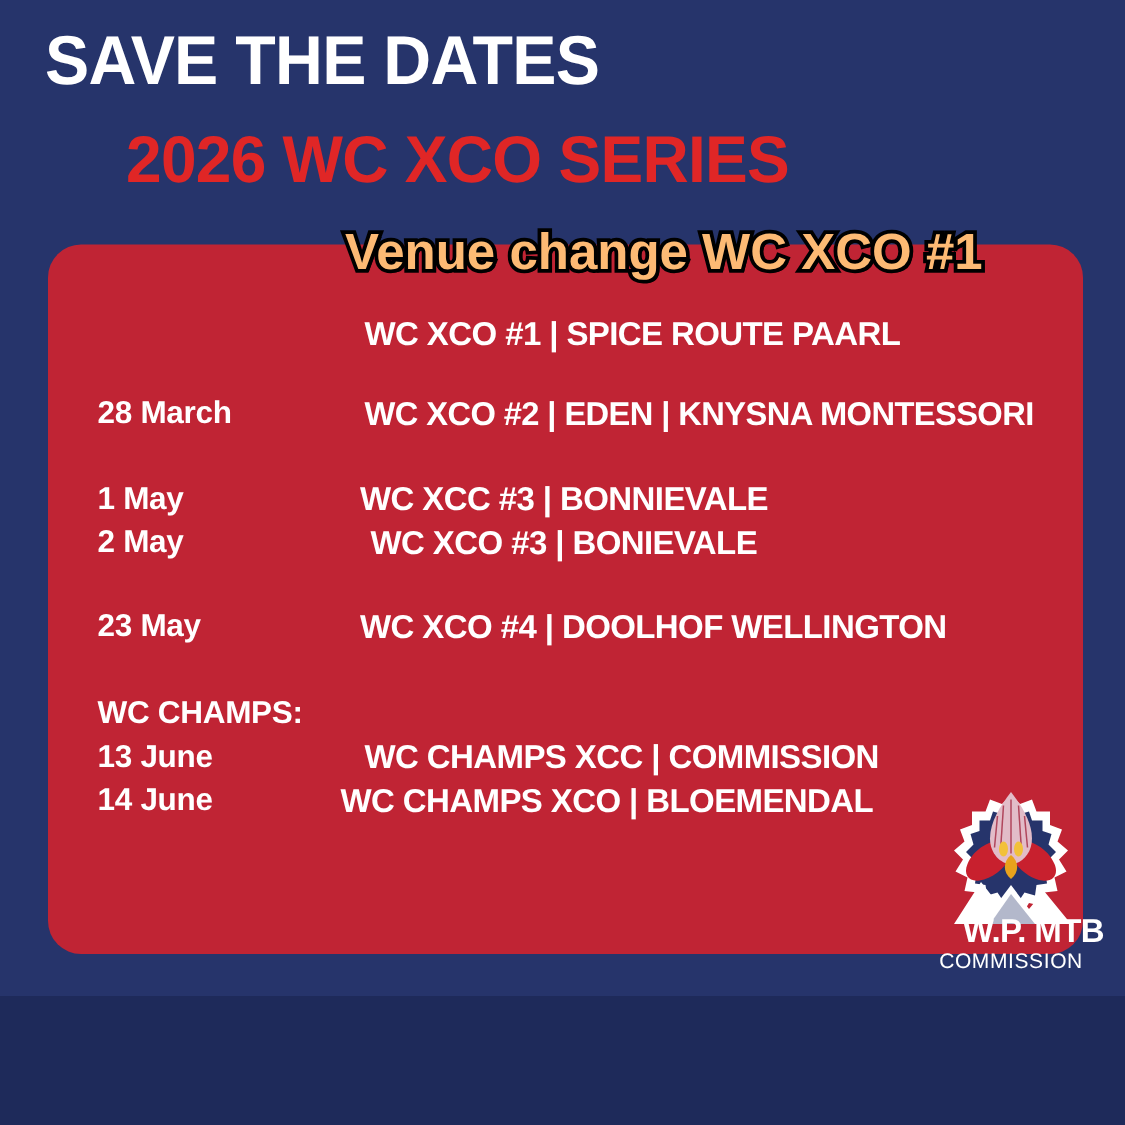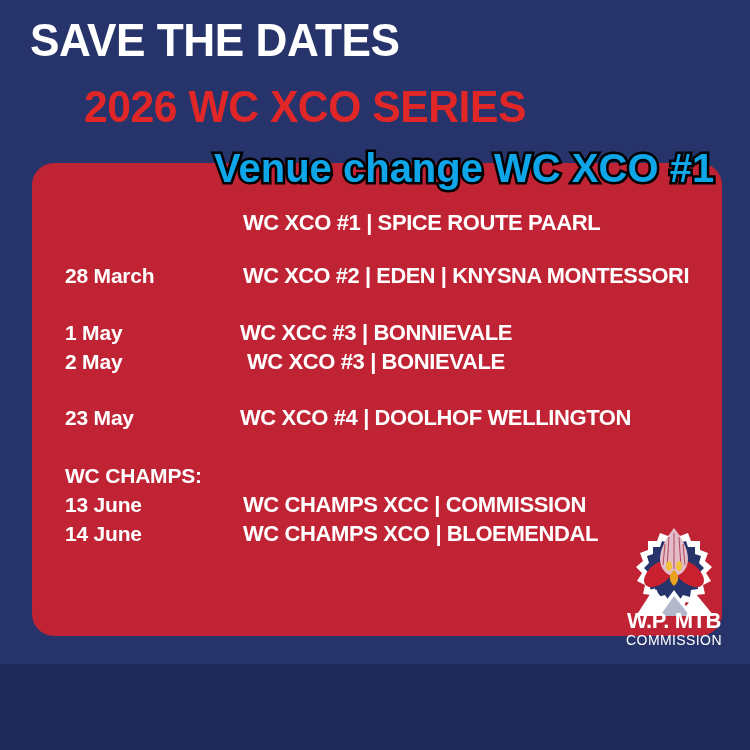--- a/index.html
+++ b/index.html
@@ -63,32 +63,33 @@
     position: absolute;
     left: 214px;
     top: 146px;
     width: 480px;
     height: 44px;
     z-index: 5;
   }
   #venue-change-text {
     font-family: "Liberation Sans Narrow", "Liberation Sans", sans-serif;
     font-weight: bold;
-    font-size: 40px;
-    color: #0ea5e9;
+    font-size: 34px;
+    color: #fdba74;
     letter-spacing: 0px;
     white-space: nowrap;
     line-height: 44px;
     transform: scaleX(0.88);
     transform-origin: left center;
     -webkit-text-stroke: 5px #000000;
     paint-order: stroke fill;
     text-shadow:
       0 0 0 #000,
       2px 2px 0 #000;
+    margin-left: 16px;
   }
 
   
   #schedule {
     position: absolute;
     left: 32px;
     top: 163px;
     width: 690px;
     height: 473px;
   }
@@ -151,20 +152,21 @@
     text-align: center;
   }
   #logo-name {
     color: #ffffff;
     font-family: "Liberation Sans", sans-serif;
     font-weight: bold;
     font-size: 22px;
     letter-spacing: -0.4px;
     line-height: 22px;
     display: block;
+    text-align: right;
   }
   #logo-sub {
     color: #ffffff;
     font-family: "Liberation Sans", sans-serif;
     font-weight: normal;
     font-size: 14px;
     letter-spacing: 0.4px;
     line-height: 16px;
     display: block;
   }
@@ -206,21 +208,21 @@
       </div>
       <div class="row heading-row" style="top: 298px;">
         <div class="date">WC CHAMPS:</div>
       </div>
       <div class="row" style="top: 327px; padding-left: 34px;">
         <div class="date">13 June</div>
         <div class="event" style="left: 211px; transform: scaleX(1);">WC CHAMPS XCC | COMMISSION</div>
       </div>
       <div class="row" style="top: 356px;">
         <div class="date">14 June</div>
-        <div class="event" style="left: 211px; transform: scaleX(1);">WC CHAMPS XCO | BLOEMENDAL</div>
+        <div class="event" style="left: 195px; transform: scaleX(1);">WC CHAMPS XCO | BLOEMENDAL</div>
       </div>
     </div>
 
   <div id="logo">
     <svg id="logo-mark" viewBox="0 0 108 92">
 
       <g fill="#ffffff">
         <path d="M54 6
                  L60 12 L68 9 L71 17 L80 17 L80 26 L88 29 L85 37 L92 43 L86 49
                  L91 57 L83 61 L85 70 L76 71 L75 80 L66 78 L61 86 L54 81

